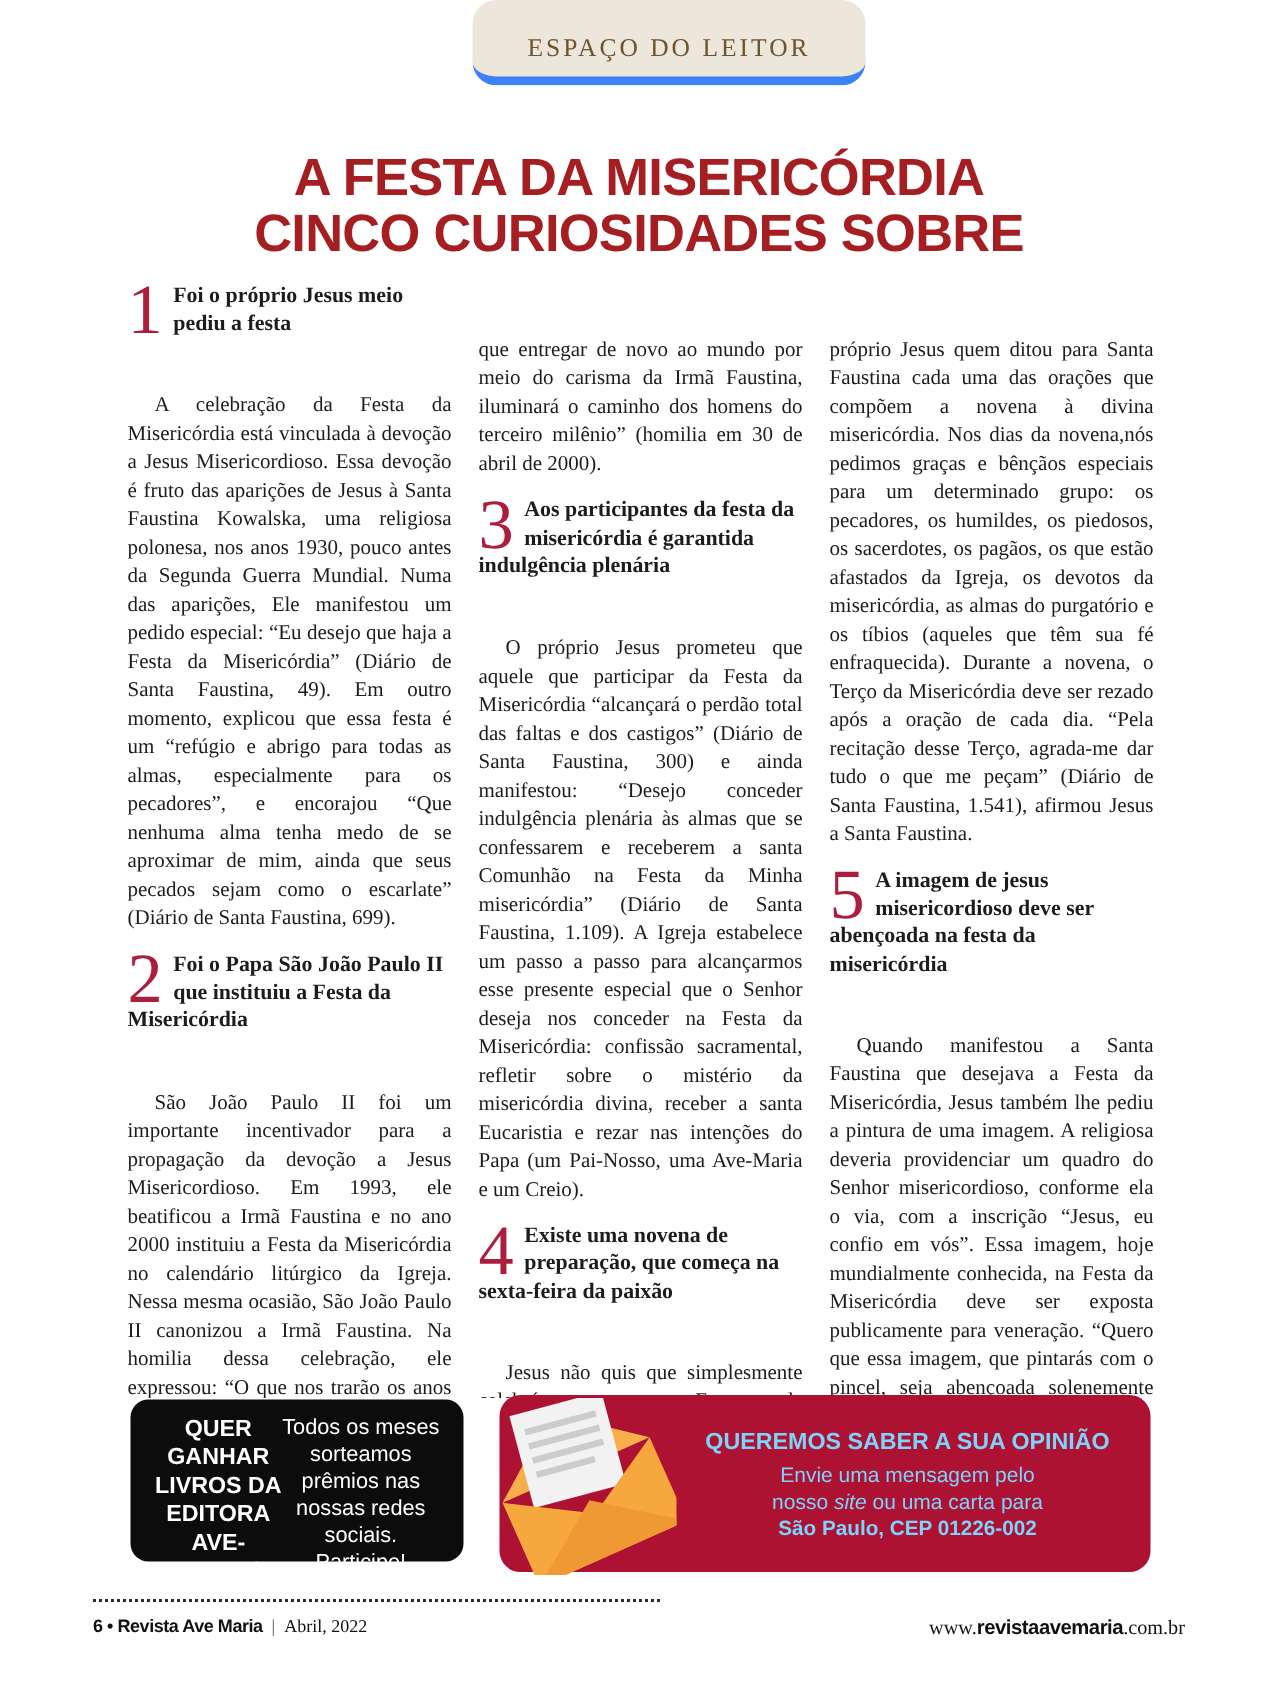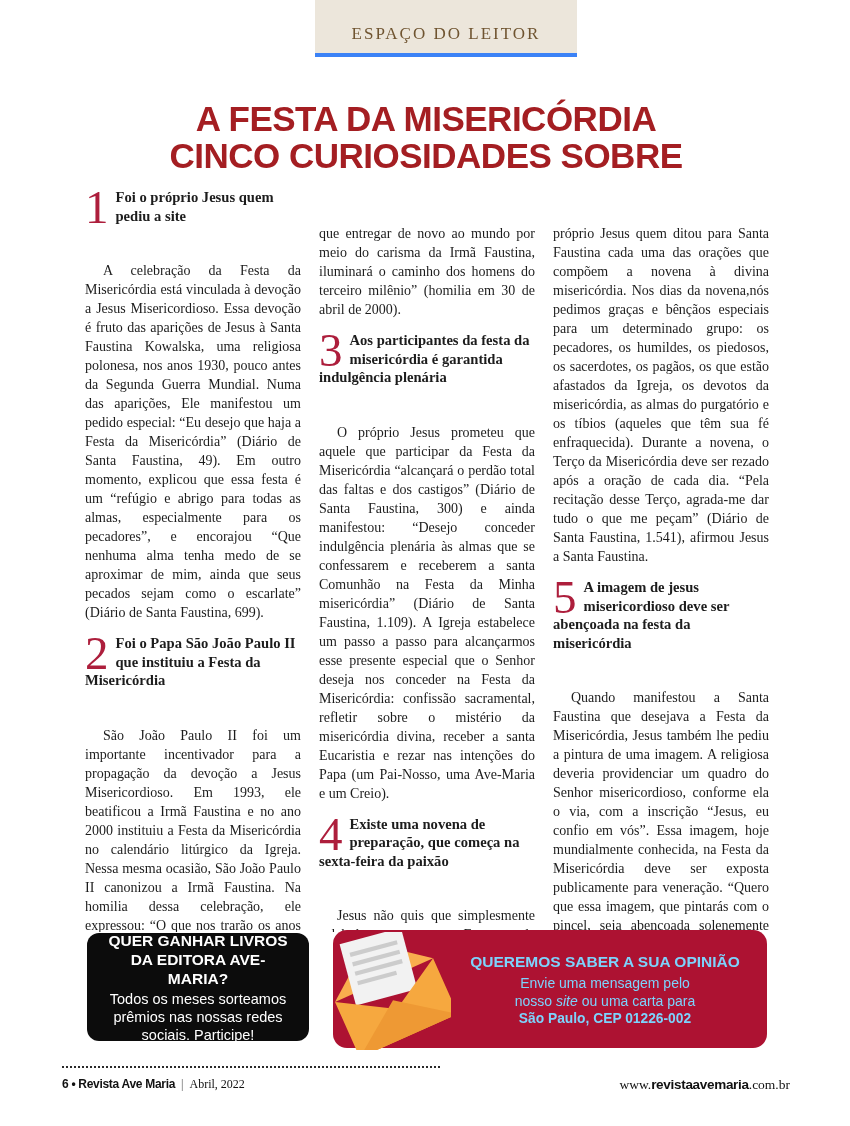--- a/index.html
+++ b/index.html
@@ -6,22 +6,22 @@
   html,body { background:#ffffff; }
   .page {
     position:relative; width:850px; height:1126px; margin:0 auto;
     background:#ffffff; overflow:hidden;
     font-family:"Liberation Serif", serif; color:#1c1c1c;
   }
 
   
   .banner {
     position:absolute; left:315px; top:0; width:262px; height:57px;
-    background:#ece6db; border-bottom:4px solid #3b82f6;
-    display:flex; align-items:flex-end; justify-content:center;
+    background:#ece6db; border-bottom:6px solid #3b82f6;
+    display:flex; align-items:flex-end; justify-content:center;border-radius:16px;
   }
   .banner .kicker {
     font-family:"Liberation Serif", serif; font-size:17px; letter-spacing:2px;
     color:#6f5430; padding-bottom:9px; white-space:nowrap;
   }
 
   
   .title {
     position:absolute; left:85px; top:100px; width:682px;
     text-align:center; color:#a41e22;
@@ -46,21 +46,21 @@
   }
   .sec-head {
     font-weight:bold; font-size:14.6px; line-height:18.5px;
     text-align:left; margin-bottom:1px;
   }
 
   
   .promo {
     position:absolute; left:87px; top:933px; width:222px; height:108px;
     background:#0c0c0c; border-radius:12px; color:#ffffff;
-    display:flex; flex-direction:column; justify-content:center;
+    display:flex; justify-content:center;
     text-align:center; padding:10px 16px;
     font-family:"Liberation Sans", sans-serif;
   }
   .promo .promo-title { font-weight:bold; font-size:15.5px; line-height:19px; margin-bottom:2px; }
   .promo .promo-body { font-size:14.5px; line-height:18px; }
 
   
   .opinion {
     position:absolute; left:333px; top:930px; width:434px; height:118px;
     background:#ad1232; border-radius:14px; color:#7dd3fc;
@@ -107,21 +107,21 @@
   <div class="title">
     <div>A FESTA DA MISERICÓRDIA</div>
     <div>CINCO CURIOSIDADES SOBRE</div>
   </div>
 
   <div class="article">
 
     <div class="col">
       <div class="section">
         <span class="sec-num">1</span>
-        <div class="sec-head">Foi o próprio Jesus quem pediu a site</div>
+        <div class="sec-head">Foi o próprio Jesus meio pediu a festa</div>
         <p>A celebração da Festa da Misericórdia está vinculada à devoção a Jesus Misericordioso. Essa devoção é fruto das aparições de Jesus à Santa Faustina Kowalska, uma religiosa polonesa, nos anos 1930, pouco antes da Segunda Guerra Mundial. Numa das aparições, Ele manifestou um pedido especial: “Eu desejo que haja a Festa da Misericórdia” (Diário de Santa Faustina, 49). Em outro momento, explicou que essa festa é um “refúgio e abrigo para todas as almas, especialmente para os pecadores”, e encorajou “Que nenhuma alma tenha medo de se aproximar de mim, ainda que seus pecados sejam como o escarlate” (Diário de Santa Faustina, 699).</p>
       </div>
       <div class="section">
         <span class="sec-num">2</span>
         <div class="sec-head">Foi o Papa São João Paulo II que instituiu a Festa da Misericórdia</div>
         <p>São João Paulo II foi um importante incentivador para a propagação da devoção a Jesus Misericordioso. Em 1993, ele beatificou a Irmã Faustina e no ano 2000 instituiu a Festa da Misericórdia no calendário litúrgico da Igreja. Nessa mesma ocasião, São João Paulo II canonizou a Irmã Faustina. Na homilia dessa celebração, ele expressou: “O que nos trarão os anos que estão diante de nós? Como será o futuro do homem sobre a Terra? A nós não é dado sabê-lo. Contudo é certo que ao lado de novos progressos não faltarão, infelizmente, experiências dolorosas. Mas, à luz da misericórdia divina, que o Senhor quis como</p>
       </div>
     </div>
 
     <div class="col">

